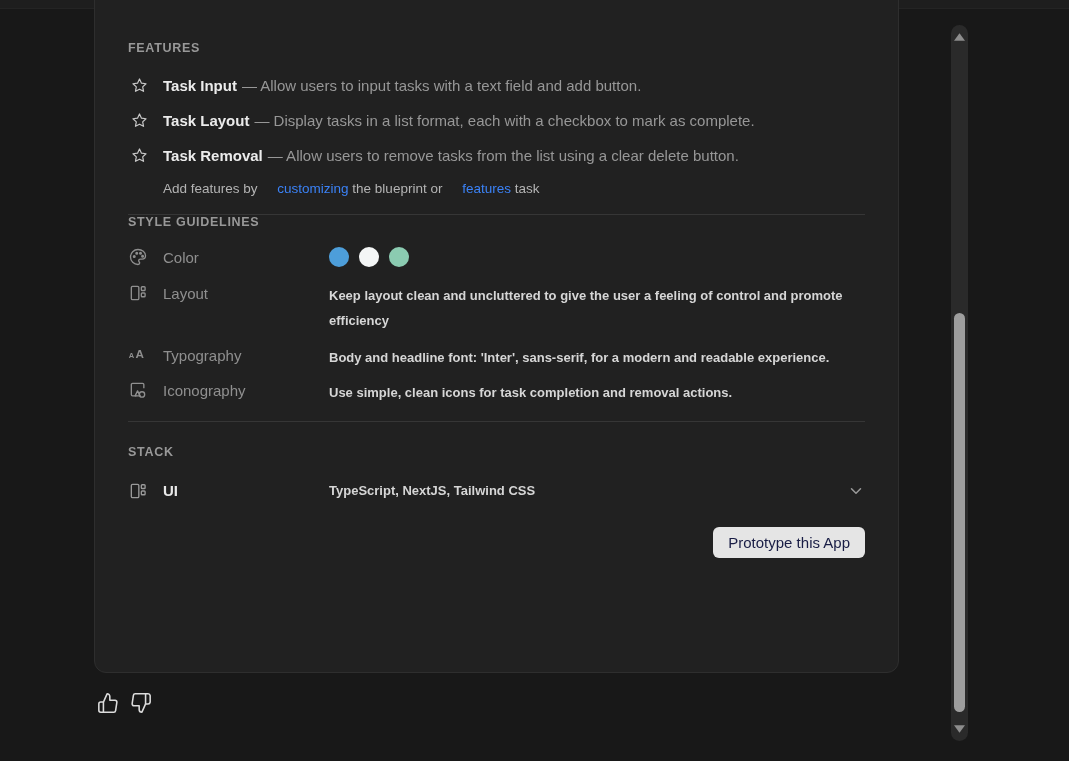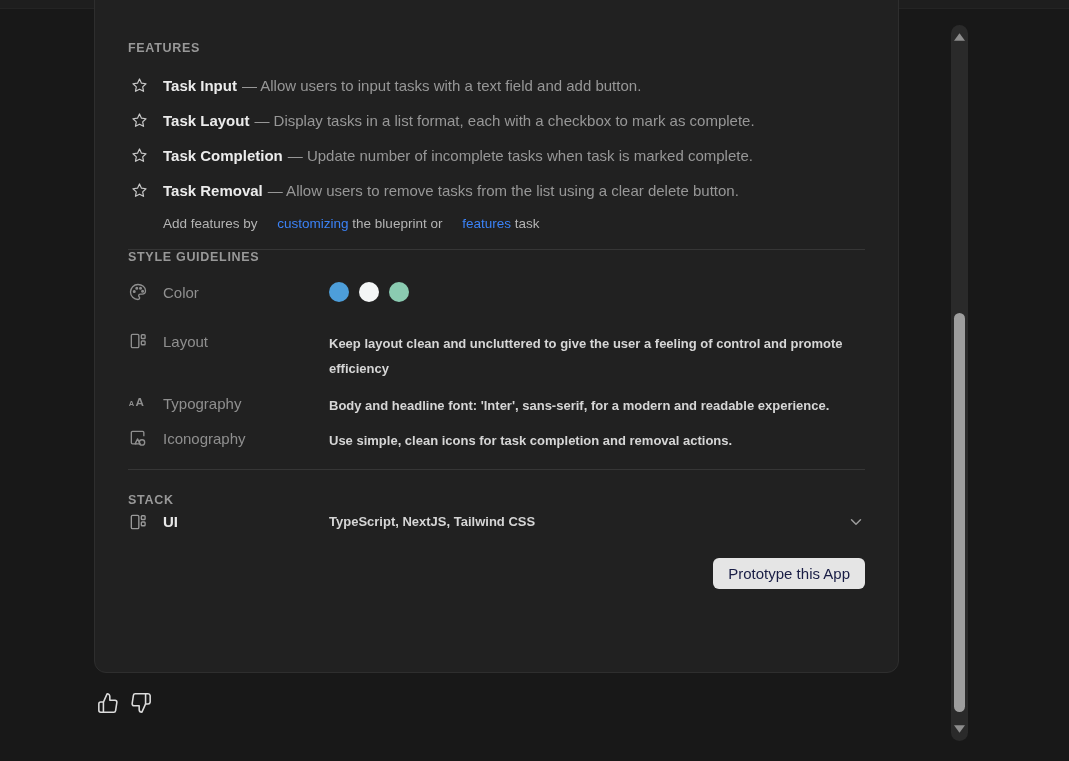--- a/index.html
+++ b/index.html
@@ -37,28 +37,28 @@
   .divider { border:none; height:1px; background:#363636; margin-top:16px; }
   .divider.first { margin-top:16px; }
   .sg-heading { }
   
   .g-row { display:flex; align-items:flex-start; }
   .g-label { flex:0 0 201px; display:flex; align-items:center; color:#8f8f8f; font-size:15px; }
   .g-label .gicon { width:20px; height:20px; color:#8f8f8f; flex:0 0 auto; }
   .g-label .glabel-text { margin-left:15px; }
   .g-value { flex:1 1 auto; font-size:13px; font-weight:700; color:#d6d6d6; line-height:25px; }
   .row-color { margin-top:18px; }
-  .row-layout { margin-top:29px; }
+  .row-layout { margin-top:16px; }
   .row-typography { margin-top:12px; }
   .row-iconography { margin-top:10px; }
   .swatches { display:flex; gap:10px; }
   .swatch { width:20px; height:20px; border-radius:50%; display:inline-block; }
   
   .stack-heading { margin-top:23px; }
-  .row-ui { margin-top:2px; align-items:center;justify-content:center; }
+  .row-ui { margin-top:19px; align-items:center;justify-content:center; }
   .row-ui .g-label { color:#e8e8e8; font-weight:700; }
   .row-ui .gicon { color:#9a9a9a; }
   .chevron { width:18px; height:18px; color:#9a9a9a; margin-left:auto; cursor:pointer; }
   
   .btn-row { margin-top:24px; display:flex; justify-content:flex-end; }
   .proto-btn {
     border:none; border-radius:6px; height:31px; padding:0 15px;
     font-family:"Liberation Sans", sans-serif; font-size:15px; cursor:pointer;
     background:#8e98f5; color:#191d45;
   }
@@ -94,26 +94,20 @@
         <svg class="star" viewBox="0 0 24 24" fill="none" stroke="currentColor" stroke-width="1.7" stroke-linejoin="round">
             <path d="M12 2.8l2.8 5.9 6.4.8-4.7 4.4 1.2 6.3L12 17.2l-5.7 3 1.2-6.3-4.7-4.4 6.4-.8z"></path>
           </svg>
         <p class="feature-text"><span class="feature-title">Task Input</span><span class="feature-desc">— Allow users to input tasks with a text field and add button.</span></p>
       </div>
       <div class="feature-row">
         <svg class="star" viewBox="0 0 24 24" fill="none" stroke="currentColor" stroke-width="1.7" stroke-linejoin="round">
             <path d="M12 2.8l2.8 5.9 6.4.8-4.7 4.4 1.2 6.3L12 17.2l-5.7 3 1.2-6.3-4.7-4.4 6.4-.8z"></path>
           </svg>
         <p class="feature-text"><span class="feature-title">Task Layout</span><span class="feature-desc">— Display tasks in a list format, each with a checkbox to mark as complete.</span></p>
-      </div>
-      <div class="feature-row">
-        <svg class="star" viewBox="0 0 24 24" fill="none" stroke="currentColor" stroke-width="1.7" stroke-linejoin="round">
-            <path d="M12 2.8l2.8 5.9 6.4.8-4.7 4.4 1.2 6.3L12 17.2l-5.7 3 1.2-6.3-4.7-4.4 6.4-.8z"></path>
-          </svg>
-        <p class="feature-text"><span class="feature-title">Task Completion</span><span class="feature-desc">— Update number of incomplete tasks when task is marked complete.</span></p>
       </div>
       <div class="feature-row">
         <svg class="star" viewBox="0 0 24 24" fill="none" stroke="currentColor" stroke-width="1.7" stroke-linejoin="round">
             <path d="M12 2.8l2.8 5.9 6.4.8-4.7 4.4 1.2 6.3L12 17.2l-5.7 3 1.2-6.3-4.7-4.4 6.4-.8z"></path>
           </svg>
         <p class="feature-text"><span class="feature-title">Task Removal</span><span class="feature-desc">— Allow users to remove tasks from the list using a clear delete button.</span></p>
       </div>
     </div>
 
     <p class="note"><span>Add features by </span><a>customizing</a><span> the blueprint or </span><a>features</a><span> task</span></p>

